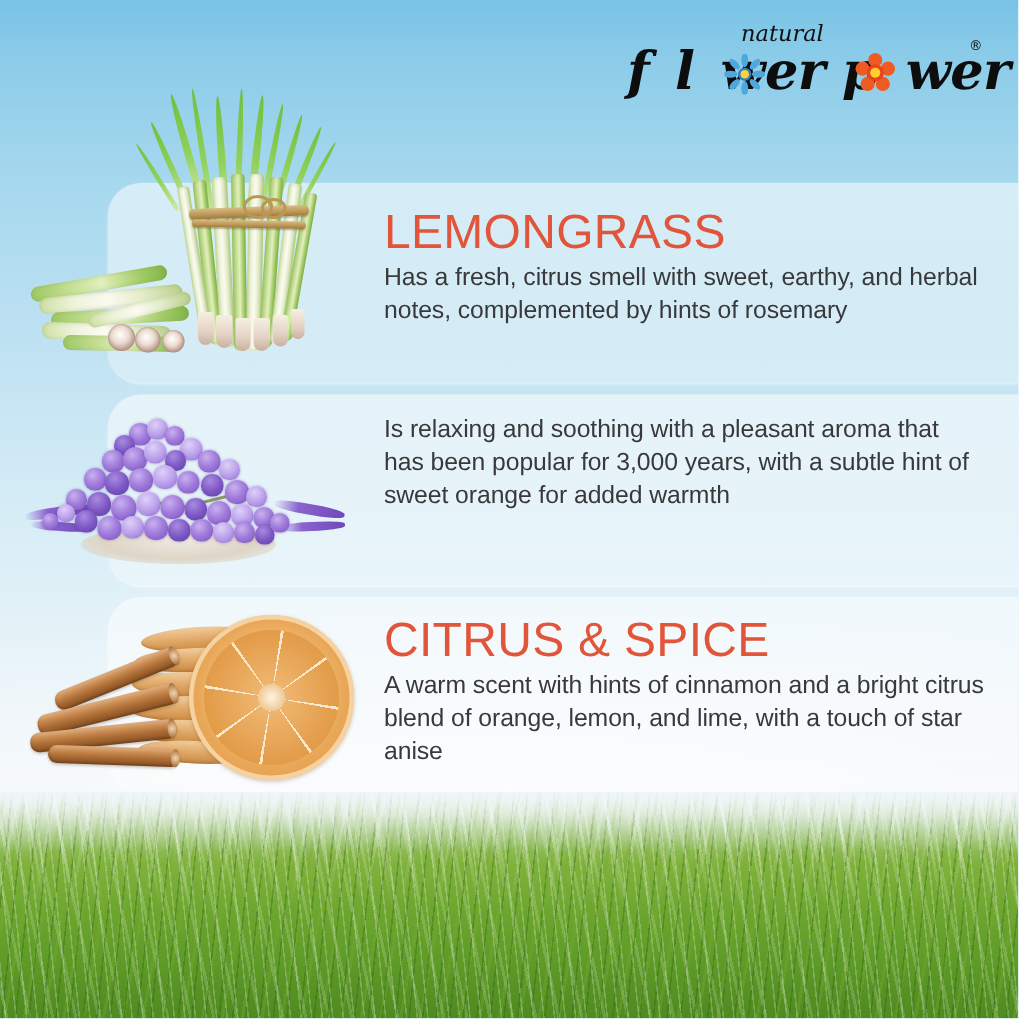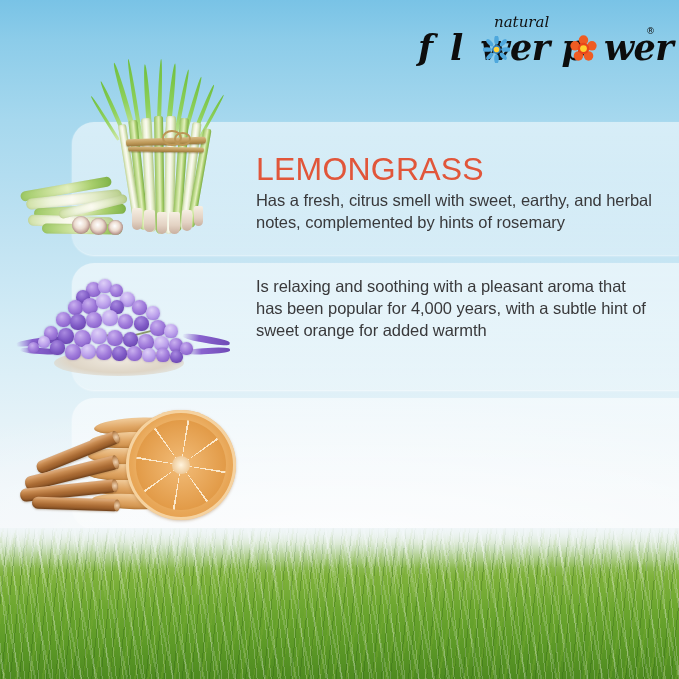--- a/index.html
+++ b/index.html
@@ -362,21 +362,21 @@
         <circle cx="27.5" cy="31" r="7"></circle>
         <circle cx="12.5" cy="31" r="7"></circle>
         <circle cx="7.5" cy="16" r="7"></circle>
       </g>
       <circle cx="20" cy="20" r="8.5" fill="#e8451a"></circle>
       <circle cx="20" cy="20" r="5" fill="#ffd02e"></circle>
     </svg>
   </div>
 
   <div class="card" id="card-1"></div>
-  <div class="card-text" style="top:151px">
+  <div class="card-text" style="top:136px">
     <p class="card-title">LEMONGRASS</p>
     <p class="card-desc">Has a fresh, citrus smell with sweet, earthy, and herbal notes, complemented by hints of rosemary</p>
   </div>
 
   <div class="art" id="art-lemongrass">
 
     <div class="lg-blade" style="left:118px; top:2px;  width:5px; height:74px; transform:rotate(-16deg);"></div>
     <div class="lg-blade" style="left:126px; top:0px;  width:4px; height:88px; transform:rotate(-9deg);"></div>
     <div class="lg-blade" style="left:134px; top:6px;  width:5px; height:80px; transform:rotate(-4deg);"></div>
     <div class="lg-blade" style="left:142px; top:1px;  width:4px; height:90px; transform:rotate(2deg);"></div>
@@ -416,21 +416,21 @@
     <div class="lg-stalk green" style="left:28px; top:166px; width:80px; height:10px; border-radius:6px; transform:rotate(1deg);"></div>
     <div class="lg-stalk" style="left:44px; top:144px; width:70px; height:9px;  border-radius:6px; transform:rotate(-14deg);"></div>
 
     <div class="lg-cut" style="left:58px; top:158px; width:18px; height:18px;"></div>
     <div class="lg-cut" style="left:76px; top:160px; width:17px; height:17px;"></div>
     <div class="lg-cut" style="left:94px; top:162px; width:15px; height:15px;"></div>
   </div>
 
   <div class="card" id="card-2"></div>
   <div class="card-text" style="top:275px">
-    <p class="card-desc">Is relaxing and soothing with a pleasant aroma that has been popular for 4,000 years, with a subtle hint of sweet orange for added warmth</p>
+    <p class="card-desc">Is relaxing and soothing with a pleasant aroma that has been popular for 3,000 years, with a subtle hint of sweet orange for added warmth</p>
   </div>
 
   <div class="art" id="art-lavender">
     <div class="lv-base" style="left:40px; top:72px; width:130px; height:26px;"></div>
 
     <div class="lv-spike" style="left:2px;   top:60px; width:46px; height:7px; transform:rotate(-8deg);"></div>
     <div class="lv-spike" style="left:6px;   top:70px; width:40px; height:6px; transform:rotate(4deg);"></div>
     <div class="lv-spike" style="left:168px; top:58px; width:48px; height:7px; transform:rotate(10deg);"></div>
     <div class="lv-spike" style="left:172px; top:70px; width:44px; height:6px; transform:rotate(-3deg);"></div>
     <div class="lv-stem" style="left:120px; top:52px; width:34px; height:2px; transform:rotate(-14deg);"></div>
@@ -472,20 +472,24 @@
     <div class="lv-floret" style="left:113px; top:68px; width:15px; height:15px;"></div>
     <div class="lv-floret lite" style="left:128px; top:70px; width:14px; height:14px;"></div>
     <div class="lv-floret" style="left:142px; top:70px; width:14px; height:14px;"></div>
     <div class="lv-floret dark" style="left:156px; top:72px; width:13px; height:13px;"></div>
     <div class="lv-floret" style="left:166px; top:64px; width:13px; height:13px;"></div>
     <div class="lv-floret lite" style="left:24px;  top:58px; width:12px; height:12px;"></div>
     <div class="lv-floret" style="left:14px;  top:64px; width:11px; height:11px;"></div>
   </div>
 
   <div class="card" id="card-3"></div>
+  <div class="card-text" style="top:408px">
+    <p class="card-title">CITRUS &amp; SPICE</p>
+    <p class="card-desc">A warm scent with hints of cinnamon and a bright citrus blend of orange, lemon, and lime, with a touch of star anise</p>
+  </div>
 
   <div class="art" id="art-citrus">
 
     <div class="ct-edge" style="left:84px;  top:14px; width:76px; height:16px; transform:rotate(-4deg);"></div>
     <div class="ct-edge" style="left:80px;  top:28px; width:80px; height:16px; transform:rotate(-2deg);"></div>
     <div class="ct-edge" style="left:78px;  top:44px; width:80px; height:17px; transform:rotate(1deg);"></div>
     <div class="ct-edge" style="left:76px;  top:60px; width:82px; height:17px; transform:rotate(0deg);"></div>
     <div class="ct-edge" style="left:78px;  top:76px; width:80px; height:16px; transform:rotate(2deg);"></div>
     <div class="ct-edge" style="left:82px;  top:90px; width:76px; height:15px; transform:rotate(3deg);"></div>
 

